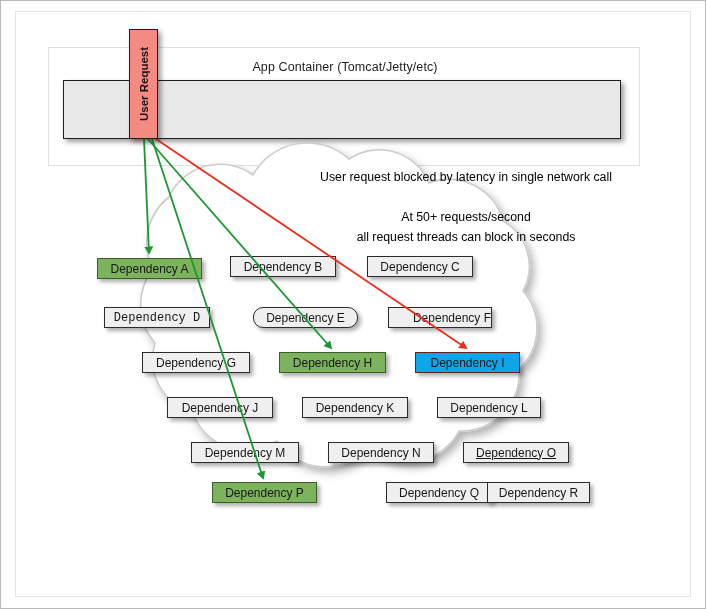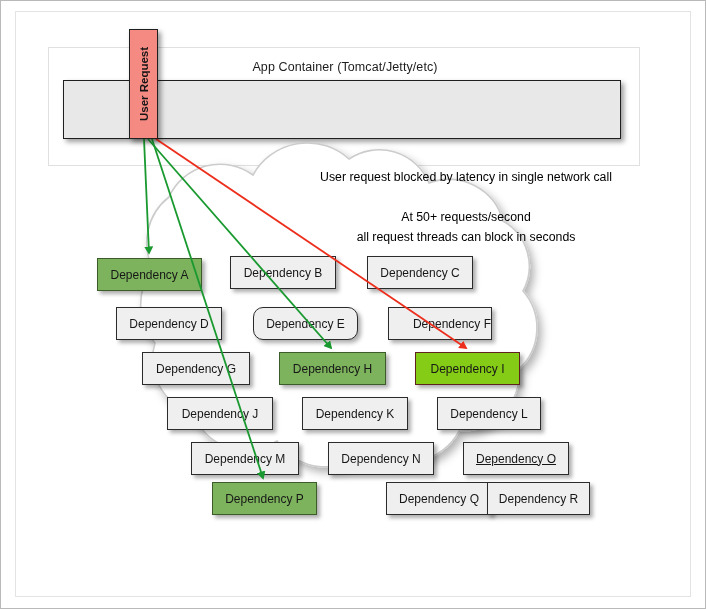--- a/index.html
+++ b/index.html
@@ -87,33 +87,33 @@
   }
   #annotations .line2{margin-top:20px;}
   
   #cloud-layer{
     position:absolute;left:0;top:0;width:706px;height:609px;
     z-index:1;pointer-events:none;
   }
   
   .dep{
     position:absolute;
-    height:33px;
+    height:21px;
     box-sizing:border-box;
     border:1.5px solid #2b2b2b;
     background:#efefef;
     box-shadow:3px 3px 4px rgba(0,0,0,.32);
     font-size:12px;
     color:#171717;
     display:flex;align-items:center;justify-content:center;
     z-index:3;
     white-space:nowrap;
   }
   .dep.green{background:#7cb35c;border-color:#3c5c2a;}
-  .dep.red{background:#84cc16;border-color:#5e2320;}
+  .dep.red{background:#0ea5e9;border-color:#5e2320;}
   
   #arrow-layer{
     position:absolute;left:0;top:0;width:706px;height:609px;
     z-index:5;pointer-events:none;
   }
 </style>
 </head>
 <body>
 
 <div id="canvas">
@@ -165,21 +165,21 @@
   <div id="dep-container">
       <div class="dep green" style="left: 96px; top: 257px; width: 105px;">
         <span>Dependency A</span>
       </div>
       <div class="dep" style="left: 229px; top: 255px; width: 106px;">
         <span>Dependency B</span>
       </div>
       <div class="dep" style="left: 366px; top: 255px; width: 106px;">
         <span>Dependency C</span>
       </div>
-      <div class="dep" style="left: 115px; top: 306px; width: 106px;">
+      <div class="dep" style="left: 103px; top: 306px; width: 106px; font-family: Liberation Mono, monospace;">
         <span>Dependency D</span>
       </div>
       <div class="dep" style="left: 252px; top: 306px; width: 105px; border-radius: 10px;">
         <span>Dependency E</span>
       </div>
       <div class="dep" style="left: 387px; top: 306px; width: 104px; justify-content: flex-end;">
         <span>Dependency F</span>
       </div>
       <div class="dep" style="left: 141px; top: 351px; width: 108px;">
         <span>Dependency G</span>

